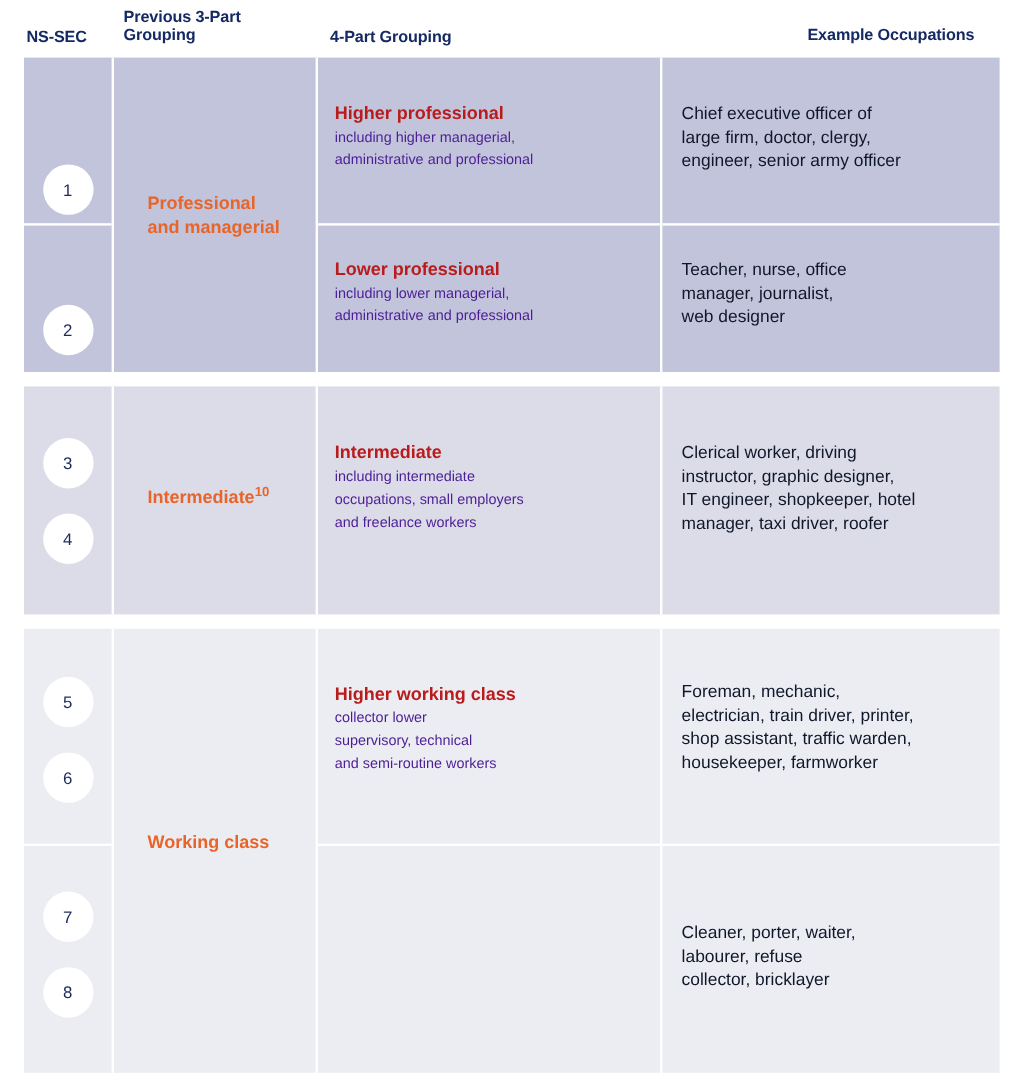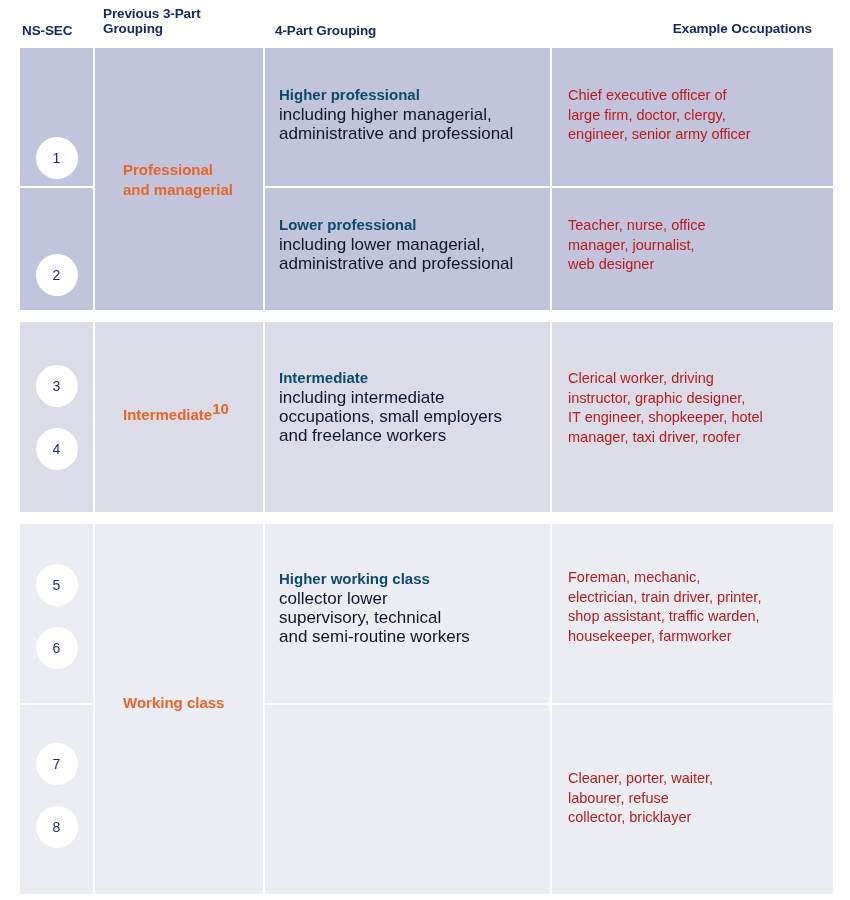--- a/index.html
+++ b/index.html
@@ -74,51 +74,51 @@
   .prev-label {
     position: absolute;
     left: 28px;
     color: #e8652a;
     font-weight: bold;
     font-size: 15px;
     line-height: 20px;
     width: 155px;
   }
   .prev-label sup {
-    font-size: 15px;
+    font-size: 11px;
     vertical-align: super;
     line-height: 0;
   }
 
   
   .subrow {
     position: absolute;
     left: 0; right: 0;
   }
   .divider {
     position: absolute;
     left: 0; right: 0;
     height: 2px;
     background: #ffffff;
   }
 
   .five-title {
-    color: #0c4a6e;
+    color: #b91c1c;
     font-weight: bold;
     font-size: 15px;
     line-height: 19px;
     margin-bottom: 1px;
   }
   .five-body {
+    color: #4c1d95;
+    font-size: 12px;
+    line-height: 19px;
+  }
+  .occ-body {
     color: #0f172a;
-    font-size: 17px;
-    line-height: 19px;
-  }
-  .occ-body {
-    color: #b91c1c;
     font-size: 14.5px;
     line-height: 19.5px;
   }
 
   .pad-five { padding-left: 14px; }
   .pad-occ  { padding-left: 16px; }
 </style>
 </head>
 <body>
 

